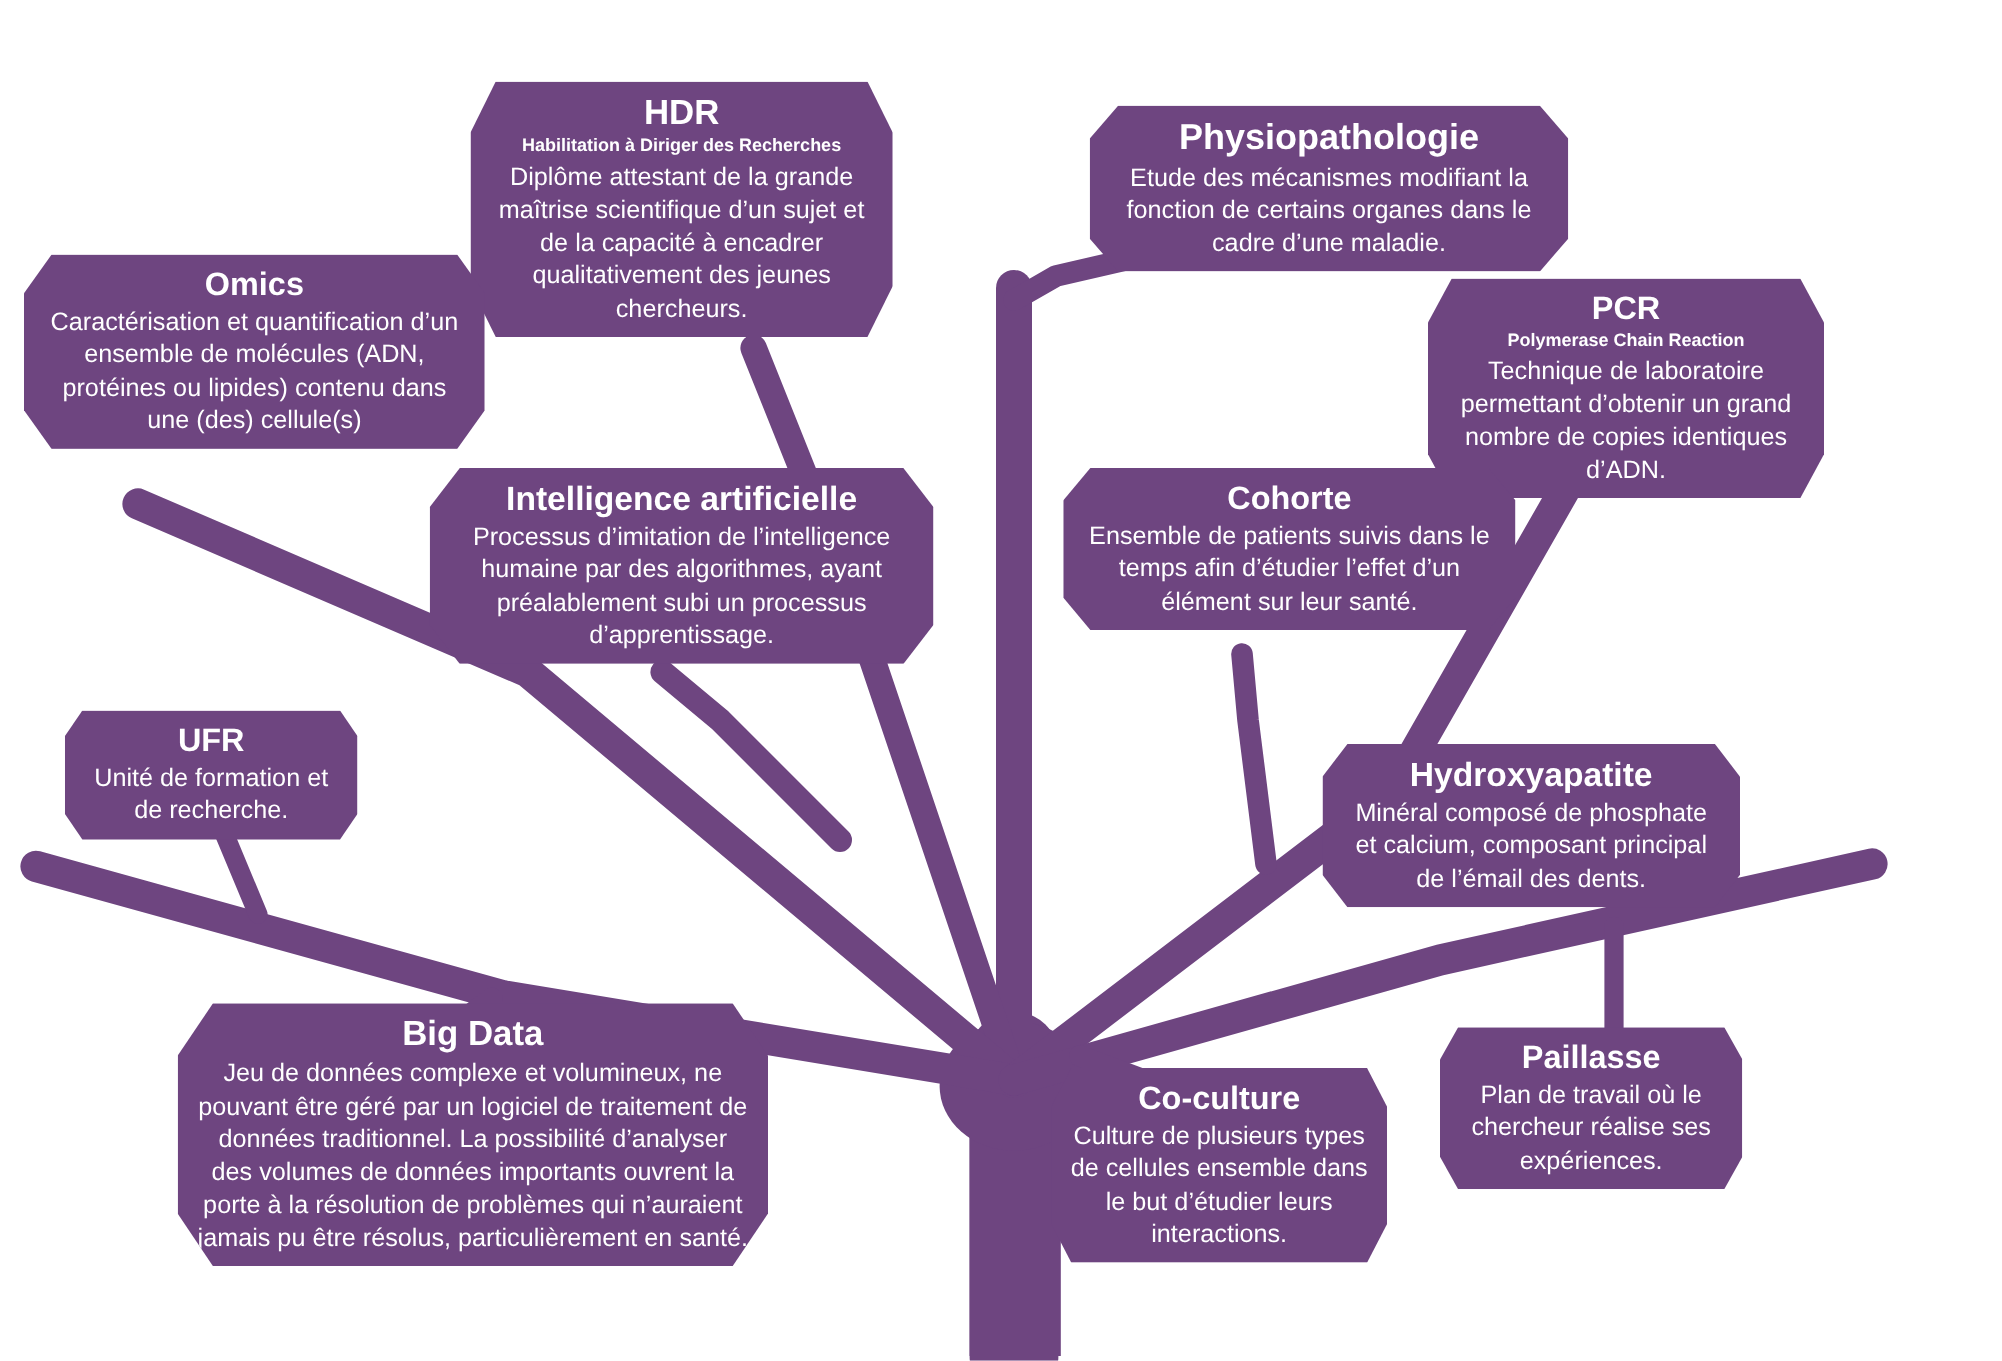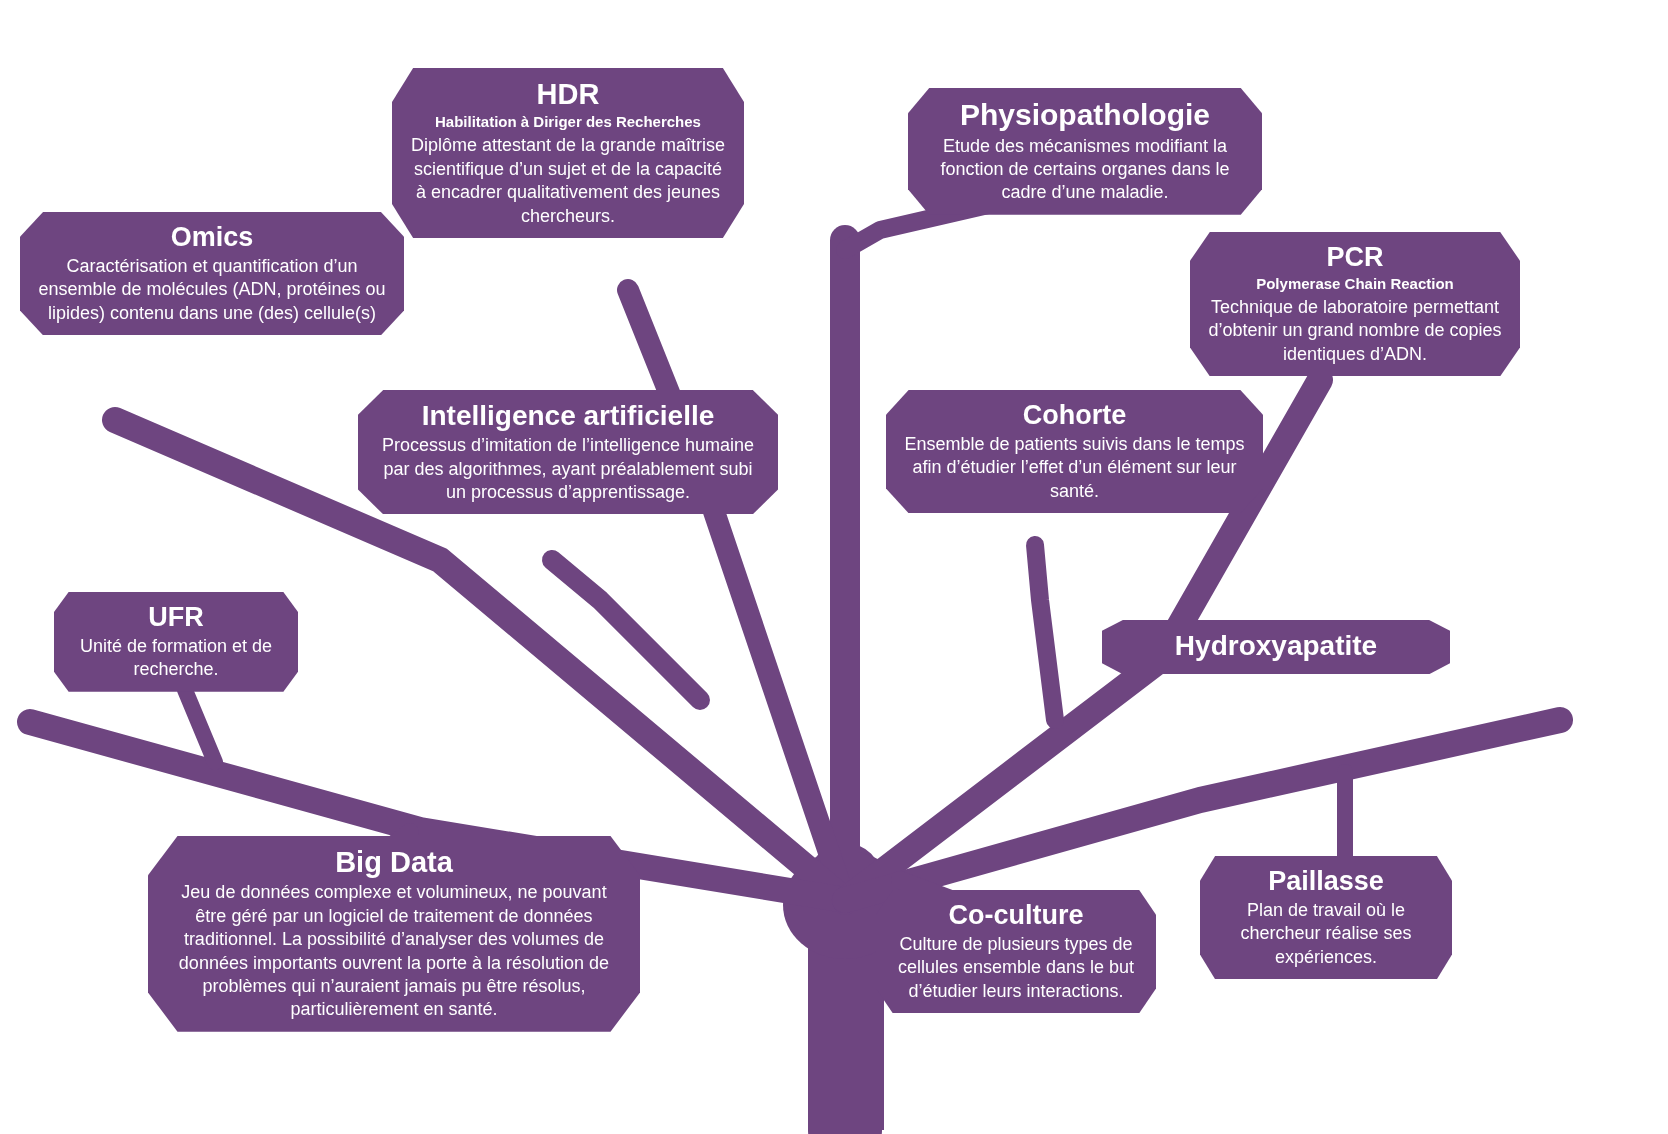--- a/index.html
+++ b/index.html
@@ -48,28 +48,28 @@
     display: block;
   }
   .node .subtitle {
     font-weight: bold;
     font-size: 15px;
     line-height: 1.2;
     display: block;
     margin-bottom: 3px;
   }
   .node .body {
-    font-size: 18px;
+    font-size: 21px;
     line-height: 1.3;
     display: block;
   }
 
   
   #node-hdr        { left: 392px;  top: 68px;   width: 352px; }
-  #node-physio     { left: 908px;  top: 88px;   width: 354px; }
+  #node-physio     { left: 908px;  top: 88px;   width: 399px; }
   #node-omics      { left: 20px;   top: 212px;  width: 384px; }
   #node-pcr        { left: 1190px; top: 232px;  width: 330px; }
   #node-ia         { left: 358px;  top: 390px;  width: 420px; }
   #node-cohorte    { left: 886px;  top: 390px;  width: 377px; }
   #node-hydroxy    { left: 1102px; top: 620px;  width: 348px; }
   #node-ufr        { left: 54px;   top: 592px;  width: 244px; }
   #node-bigdata    { left: 148px;  top: 836px;  width: 492px; }
   #node-coculture  { left: 876px;  top: 890px;  width: 280px; }
   #node-paillasse  { left: 1200px; top: 856px;  width: 252px; }
 
@@ -147,20 +147,21 @@
     <span class="body">Technique de laboratoire permettant d’obtenir un grand nombre de copies identiques d’ADN.</span>
   </div>
 
   <div class="node" id="node-cohorte">
     <span class="title">Cohorte</span>
     <span class="body">Ensemble de patients suivis dans le temps afin d’étudier l’effet d’un élément sur leur santé.</span>
   </div>
 
   <div class="node" id="node-hydroxy">
     <span class="title">Hydroxyapatite</span>
+    <span class="body">Minéral composé de phosphate et calcium, composant principal de l’émail des dents.</span>
   </div>
 
   <div class="node" id="node-ufr">
     <span class="title">UFR</span>
     <span class="body">Unité de formation et de recherche.</span>
   </div>
 
   <div class="node" id="node-bigdata">
     <span class="title">Big Data</span>
     <span class="body">Jeu de données complexe et volumineux, ne pouvant être géré par un logiciel de traitement de données traditionnel. La possibilité d’analyser des volumes de données importants ouvrent la porte à la résolution de problèmes qui n’auraient jamais pu être résolus, particulièrement en santé.</span>

